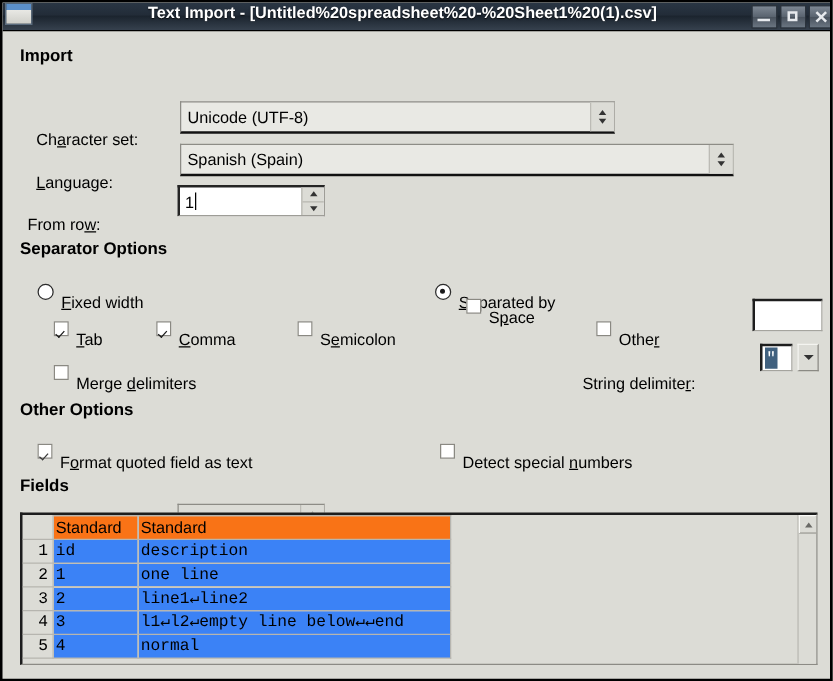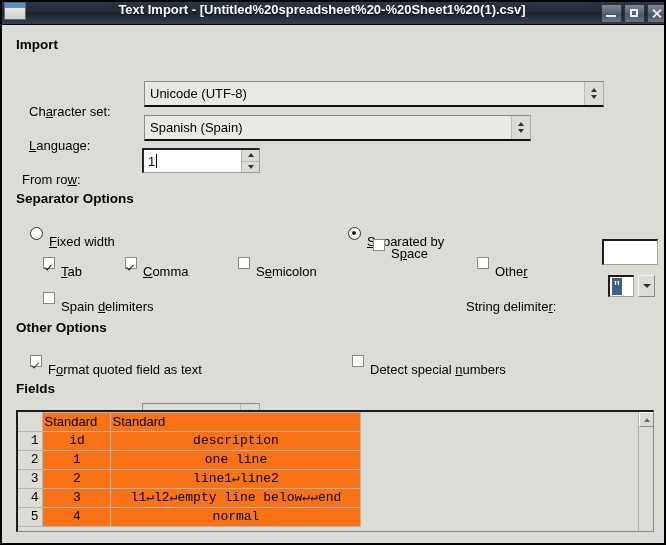--- a/index.html
+++ b/index.html
@@ -294,21 +294,21 @@
   }
   table.grid th.corner { width: 24px; background: #dcdcd6; border-top: none; border-left: none; }
   table.grid th.colhdr { background: #f97316; font-family: "Liberation Sans", sans-serif; }
   table.grid th.c1 { width: 68px; }
   table.grid th.c2 { width: 250px; }
   table.grid td.rownum {
     width: 24px; background: #dcdcd6;
     text-align: right; padding-right: 3px;
     border-left: none;
   }
-  table.grid td.cell { background: #f97316; text-align: center; }
+  table.grid td.cell { background: #3b82f6; }
 
   .vscroll {
     position: absolute;
     right: 0; top: 0;
     width: 15px; height: 100%;
     background: #dcdcd6;
     border-left: 1px solid #b3b2ac;
     box-sizing: border-box;
   }
   .vscroll .arrowbtn {
@@ -351,30 +351,30 @@
           <i class="b"></i>
         </div>
     </div>
   </div>
 
   <div class="content">
 
     <div class="grouptitle" style="left:14px; top:12px;">Import</div>
 
     <div class="lbl" style="position:absolute; left:27px; top:62px;"><span>Ch</span><span class="u">a</span><span>racter set:</span></div>
-    <div class="combo" style="left:142px; top:56px; width:460px; height:26px;">
+    <div class="combo" style="left:142px; top:56px; width:348px; height:26px;">
       <div class="val">Unicode (UTF-8)</div>
       <div class="spin">
         <div class="tri-up sm"></div>
         <div class="tri-dn sm"></div>
       </div>
     </div>
 
     <div class="lbl" style="position:absolute; left:27px; top:96px;"><span class="u">L</span><span>anguage:</span></div>
-    <div class="combo" style="left:142px; top:90px; width:387px; height:26px;">
+    <div class="combo" style="left:142px; top:90px; width:443px; height:26px;">
       <div class="val">Spanish (Spain)</div>
       <div class="spin">
         <div class="tri-up sm"></div>
         <div class="tri-dn sm"></div>
       </div>
     </div>
 
     <div class="lbl" style="position:absolute; left:20px; top:130px;"><span>From ro</span><span class="u">w</span><span>:</span></div>
     <div class="spinfield" style="left:140px; top:123px; width:118px; height:25px;">
       <div class="val">
@@ -425,21 +425,21 @@
 
     <div class="cb-row" style="left:475px; top:222px;">
       <span class="cbox"></span>
       <span class="lbl"><span>Othe</span><span class="u">r</span><span></span></span>
     </div>
 
     <div class="tinput" style="left:600px; top:214px; width:56px; height:26px;"></div>
 
     <div class="cb-row" style="left:41px; top:257px;">
       <span class="cbox"></span>
-      <span class="lbl"><span>Spain </span><span class="u">d</span><span>elimiters</span></span>
+      <span class="lbl"><span>Merge </span><span class="u">d</span><span>elimiters</span></span>
     </div>
 
     <div class="lbl" style="position:absolute; left:464px; top:257px;"><span>String delimite</span><span class="u">r</span><span>:</span></div>
 
     <div class="sdcombo" style="left:606px; top:250px;">
       <div class="box">
         <span class="sel">"</span>
       </div>
       <div class="drop">
         <span class="tri-dn"></span>

